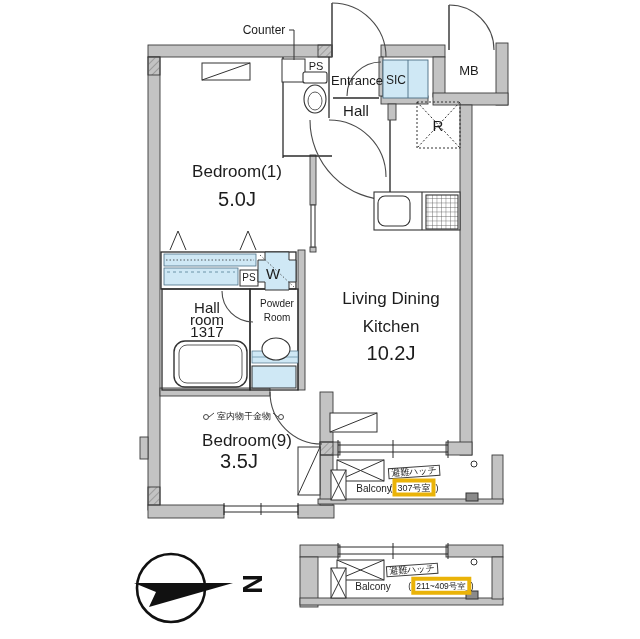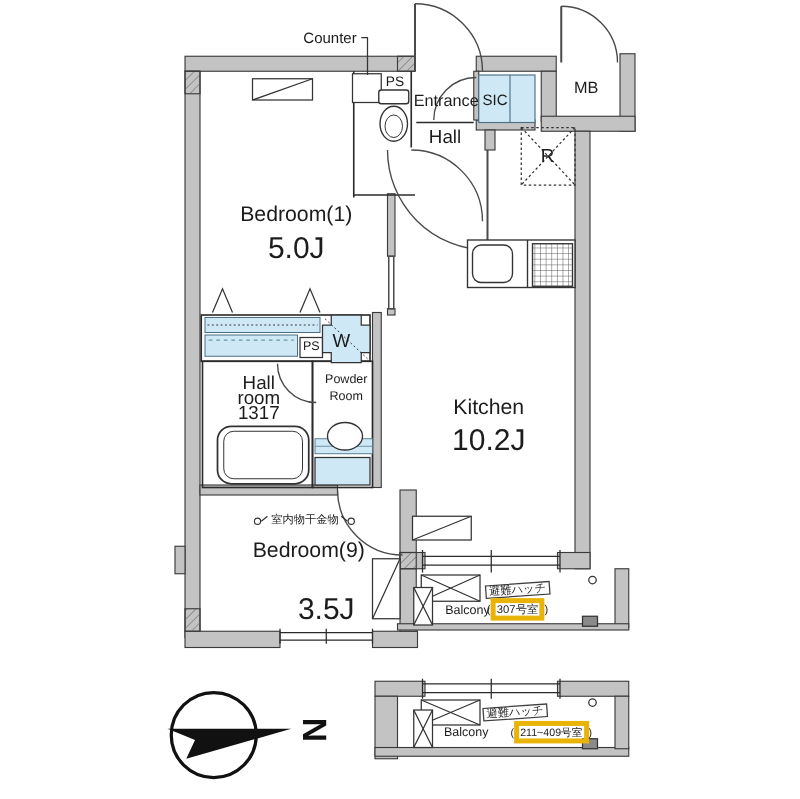--- a/index.html
+++ b/index.html
@@ -1,21 +1,21 @@
 <!DOCTYPE html>
 <html><head>
 <meta charset="utf-8">
 <style>
   html,body{margin:0;padding:0;background:#ffffff;}
   #stage{position:relative;width:640px;height:639px;background:#fff;overflow:hidden;
          font-family:Liberation Sans, sans-serif;}
   svg{position:absolute;left:0;top:0;}
   .lbl{position:absolute;transform:translate(-50%,-50%);color:#1c1c1c;white-space:nowrap;
        line-height:1;text-align:center;}
-  .f21{font-size:24px;}
+  .f21{font-size:20px;}
   .f17{font-size:17px;}
   .f15{font-size:15px;text-align:right;}
   .f14{font-size:10px;}
   .f13{font-size:13px;}
   .f12{font-size:12px;}
   .f11{font-size:11px;}
   .f10{font-size:10px;}
   .f9{font-size:9px;}
   .f85{font-size:8.5px;}
   .hatchbox{border:1px solid #3d3d3d;padding:0 2px;transform:translate(-50%,-50%) rotate(-4deg);}
@@ -225,36 +225,37 @@
 <div class="lbl f11" style="left:316px;top:66px;">PS</div>
 <div class="lbl f13" style="left:357px;top:80px;">Entrance</div>
 <div class="lbl f12" style="left:396px;top:80px;">SIC</div>
 <div class="lbl f13" style="left:469px;top:70px;">MB</div>
 <div class="lbl f15" style="left:356px;top:110px;">Hall</div>
 <div class="lbl f15" style="left:438px;top:125px;">R</div>
 
 <div class="lbl f17" style="left:237px;top:171px;">Bedroom(1)</div>
 <div class="lbl f21" style="left:237px;top:199px;">5.0J</div>
 
+<div class="lbl f17" style="left:391px;top:298px;">Living Dining</div>
 <div class="lbl f17" style="left:391px;top:326px;">Kitchen</div>
 <div class="lbl f21" style="left:391px;top:353px;">10.2J</div>
 
 <div class="lbl f10" style="left:249px;top:278px;">PS</div>
 <div class="lbl f15" style="left:273px;top:273px;">W</div>
 
 <div class="lbl f15 bathlbl" style="left:207px;top:307px;">Hall</div>
 <div class="lbl f15 bathlbl" style="left:207px;top:319px;">room</div>
 <div class="lbl f15 bathlbl" style="left:207px;top:331px;">1317</div>
 
 <div class="lbl f14" style="left:277px;top:304px;">Powder</div>
 <div class="lbl f14" style="left:277px;top:318px;">Room</div>
 
 <div class="lbl f9" style="left:244px;top:416px;">室内物干金物</div>
 <div class="lbl f17" style="left:247px;top:440px;">Bedroom(9)</div>
-<div class="lbl f21" style="left:261px;top:461px;margin-top:27px;">3.5J</div>
+<div class="lbl f21" style="left:239px;top:461px;">3.5J</div>
 
 <div class="lbl f14" style="left:374px;top:489px;">Balcony</div>
 <div class="lbl f9 hatchbox" style="left:414px;top:472px;">避難ハッチ</div>
 <div class="lbl f9" style="left:414px;top:488px;">
   <span>(</span><span class="boxed">307号室</span><span>)</span>
 </div>
 
 <div class="lbl f14" style="left:373px;top:587px;">Balcony</div>
 <div class="lbl f9 hatchbox" style="left:412px;top:570px;">避難ハッチ</div>
 <div class="lbl f85" style="left:417px;top:586px;padding-left:48px;">

